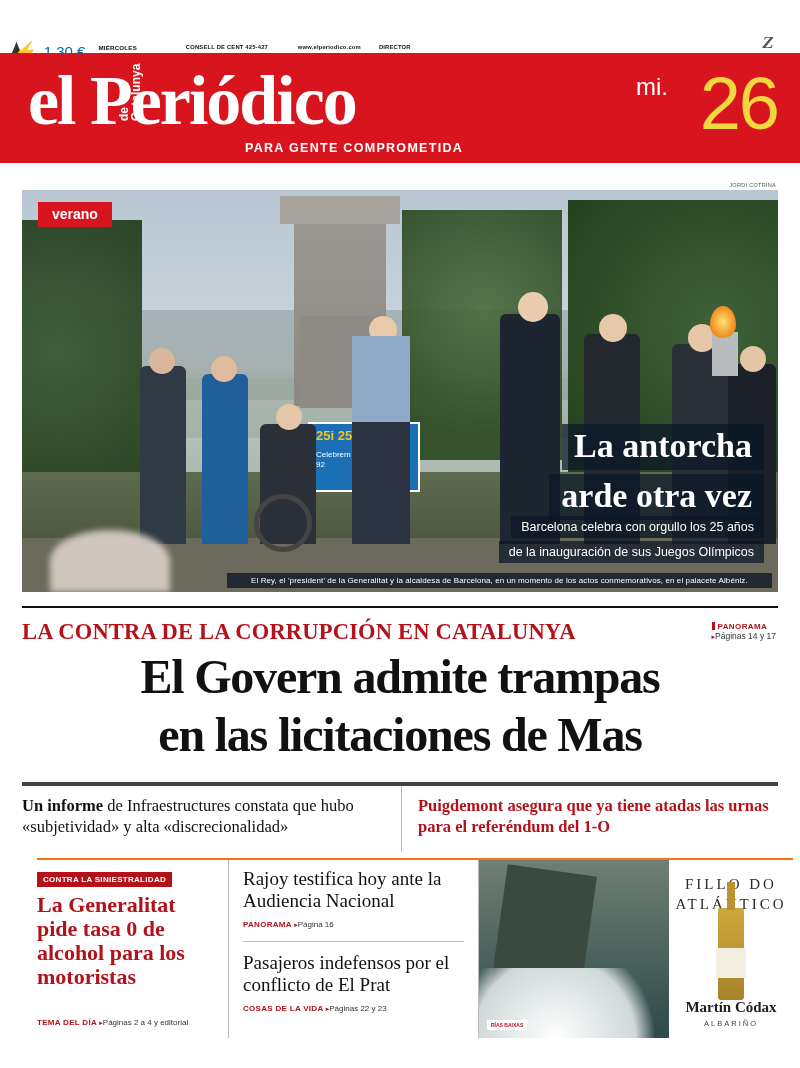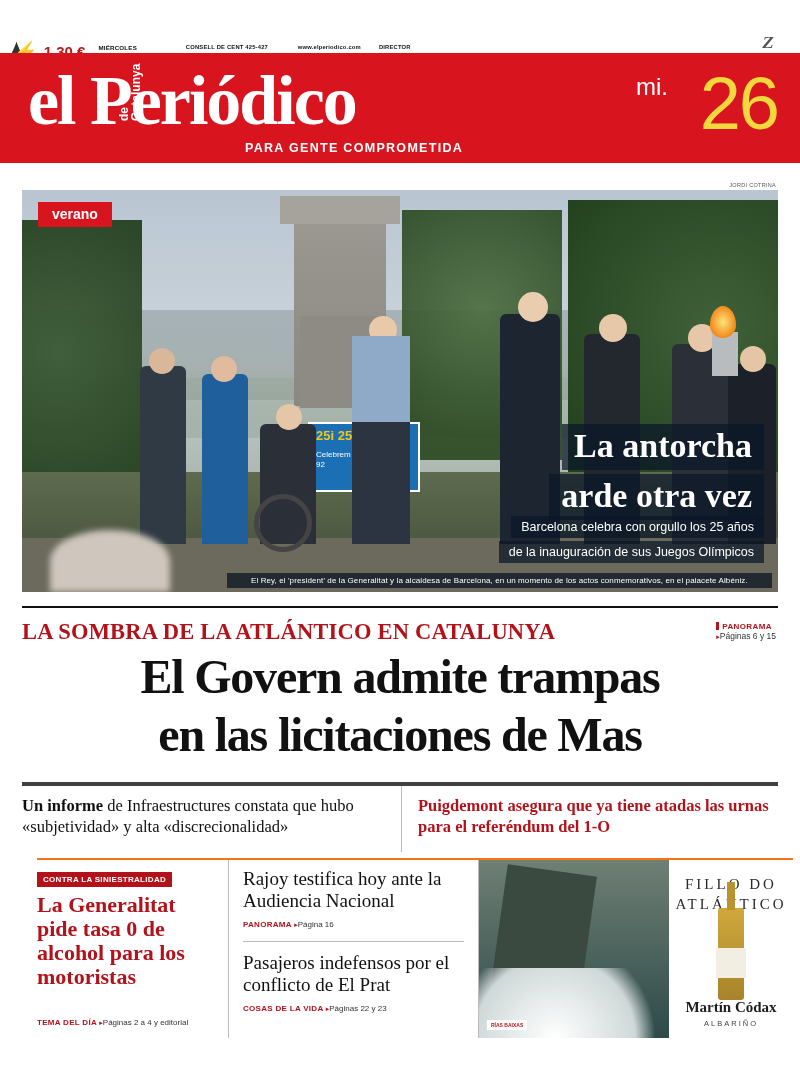--- a/index.html
+++ b/index.html
@@ -11,21 +11,21 @@
   }
   .page { position: relative; width: 800px; height: 1068px; background: #fff; }
 
   
   .topstrip {
     position: absolute; left: 0; top: 34px; width: 800px; height: 36px;
     display: flex; align-items: center; padding: 0 14px;
     border-bottom: 1px solid #000;
   }
   .topstrip .bolt { font-size: 19px; color: #111; margin-right: 8px; letter-spacing: -2px; }
-  .price { font-size: 15px; font-weight: 700; color: #b91c1c; margin-right: 13px; }
+  .price { font-size: 15px; font-weight: 400; color: #0369a1; margin-right: 13px; }
   .tblock { font-size: 6.2px; line-height: 9px; color: #111; margin-right: 18px; letter-spacing: .2px; }
   .tblock .b { font-weight: 700; }
   .tblock.small { font-size: 5.8px; }
   .zeta { margin-left: auto; text-align: center; }
   .zeta .zlogo {
     font-family: "Liberation Serif", serif; font-size: 17px; font-weight: 700;
     color: #555; line-height: 14px; transform: skewX(-10deg); display:block;
   }
   .zeta .zname { font-size: 5px; color: #555; letter-spacing: .4px; }
   .cornerbox { position:absolute; left:12px; top:42px; width:9px; height:11px; }
@@ -307,24 +307,24 @@
     </div>
     <div class="ph-sub">
       <div class="s">Barcelona celebra con orgullo los 25 años</div><br>
       <div class="s">de la inauguración de sus Juegos Olímpicos</div>
     </div>
 
     <div class="photo-caption">El Rey, el 'president' de la Generalitat y la alcaldesa de Barcelona, en un momento de los actos conmemorativos, en el palacete Albéniz.</div>
   </div>
 
   <div class="kicker-row">
-    <div class="kicker">LA SOMBRA DE LA ATLÁNTICO EN CATALUNYA</div>
+    <div class="kicker">LA CONTRA DE LA CORRUPCIÓN EN CATALUNYA</div>
     <div class="kicker-right">
       <div class="panorama"><span class="bar"></span><span>PANORAMA</span></div>
-      <div class="pags"><span class="tri">▸</span><span>Páginas 6 y 15</span></div>
+      <div class="pags"><span class="tri">▸</span><span>Páginas 14 y 17</span></div>
     </div>
   </div>
 
   <div class="headline">
     <div>El Govern admite trampas</div>
     <div>en las licitaciones de Mas</div>
   </div>
 
   <div class="decks">
     <div class="deck-l">

